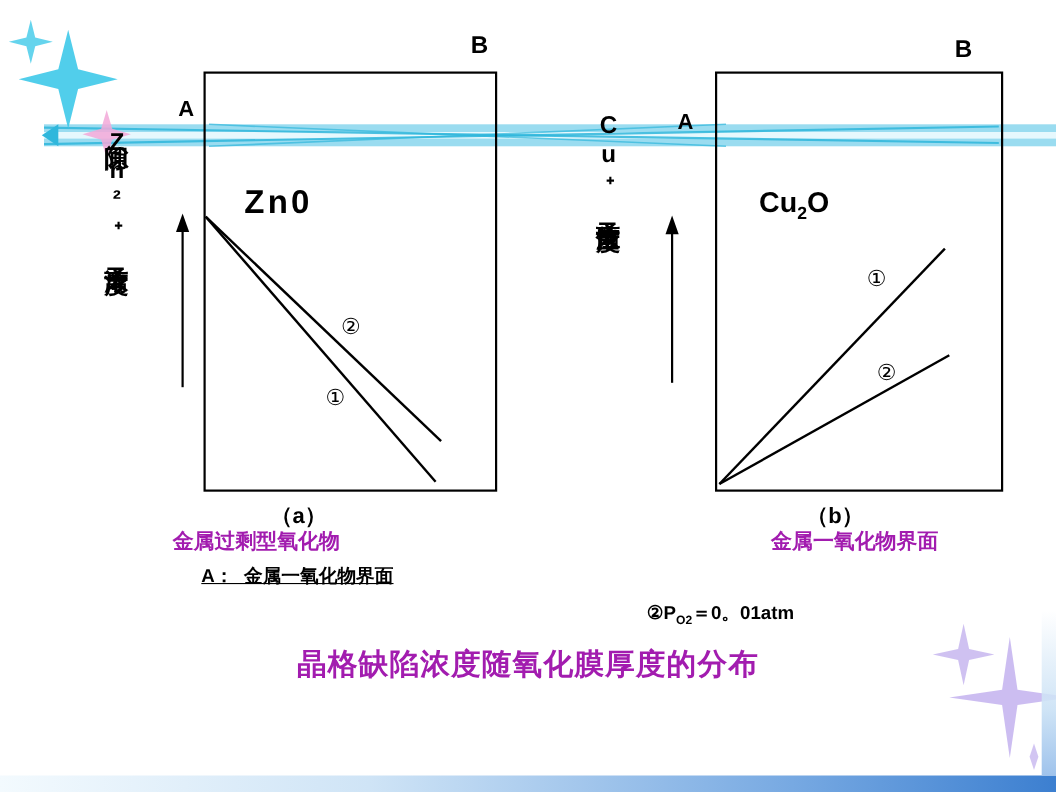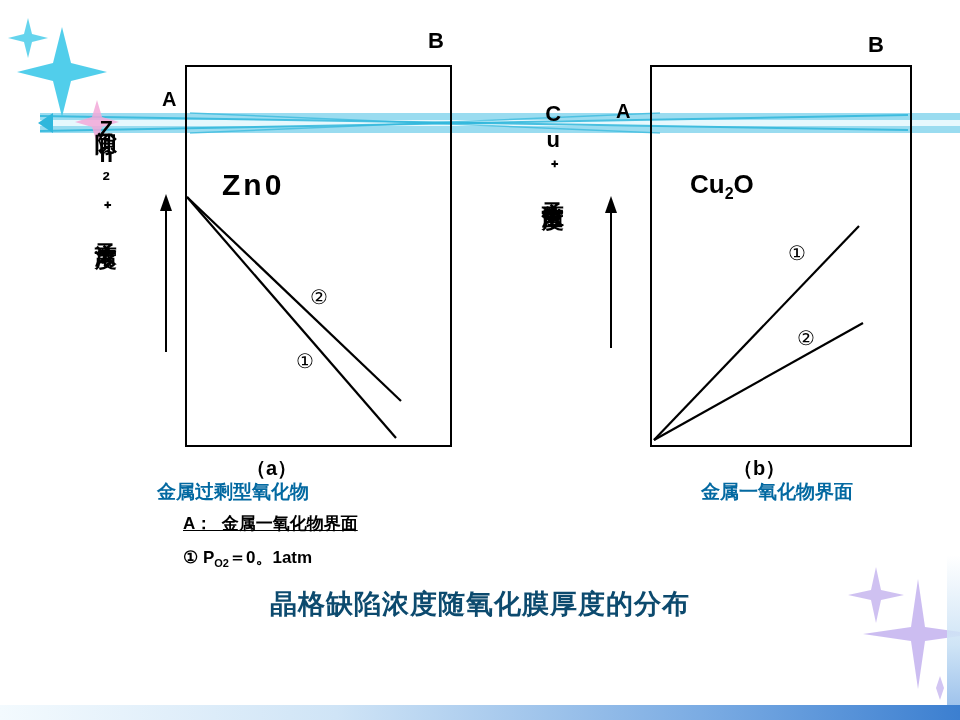--- a/index.html
+++ b/index.html
@@ -36,33 +36,33 @@
   .compound-right { left:690px; top:169px; font-size:26px; }
   .sub-sm { font-size:16px; vertical-align:-6px; font-weight:bold; }
   .curve-lbl { font-size:20px; font-weight:normal; }
   .cl-l2 { left:310px; top:285px; }
   .cl-l1 { left:296px; top:349px; }
   .cl-r1 { left:788px; top:241px; }
   .cl-r2 { left:797px; top:326px; }
   .caption { font-size:20px; }
   .cap-a { left:246px; top:455px; }
   .cap-b { left:733px; top:455px; }
-  .type-label { font-size:19px; color:#0369a1; }
+  .type-label { font-size:19px; color:#a21caf; }
   .type-a { left:157px; top:479px; }
   .type-b { left:701px; top:479px; }
   .note { font-size:17px;text-decoration:underline; }
   .note-a { left:183px; top:512px; }
   .note-b { left:583px; top:512px; }
   .pressure { font-size:17px; }
   .press-a { left:183px; top:546px; }
   .press-b { left:588px; top:546px; }
   .press-sub { font-size:11px; vertical-align:-4px; font-weight:bold; }
   .slide-title {
     left:0; top:586px; width:960px; text-align:center;
-    font-size:27px; color:#0c4a6e; letter-spacing:1px;
+    font-size:27px; color:#a21caf; letter-spacing:1px;
   }
 </style>
 </head>
 <body>
 
 <div class="slide">
 
   <svg class="layer decor" width="960" height="720">
     <rect x="40" y="113" width="920" height="20" fill="#9adcf0"></rect>
     <rect x="40" y="120" width="920" height="6" fill="#e6f8fd"></rect>
@@ -115,17 +115,17 @@
   <div class="txt curve-lbl cl-r1">①</div>
   <div class="txt curve-lbl cl-r2">②</div>
 
   <div class="txt caption cap-a">（a）</div>
   <div class="txt type-label type-a">金属过剩型氧化物</div>
   <div class="txt caption cap-b">（b）</div>
   <div class="txt type-label type-b">金属一氧化物界面</div>
 
   <div class="txt note note-a">A：  金属一氧化物界面</div>
 
-  <div class="txt pressure press-a"><span>① P</span><span class="press-sub">O2</span><span>＝0。1atm</span></div>
+  <div class="txt pressure press-b"><span>②P</span><span class="press-sub">O2</span><span>＝0。01atm</span></div>
 
   <div class="txt slide-title">晶格缺陷浓度随氧化膜厚度的分布</div>
 
 </div>
 
 </body></html>

